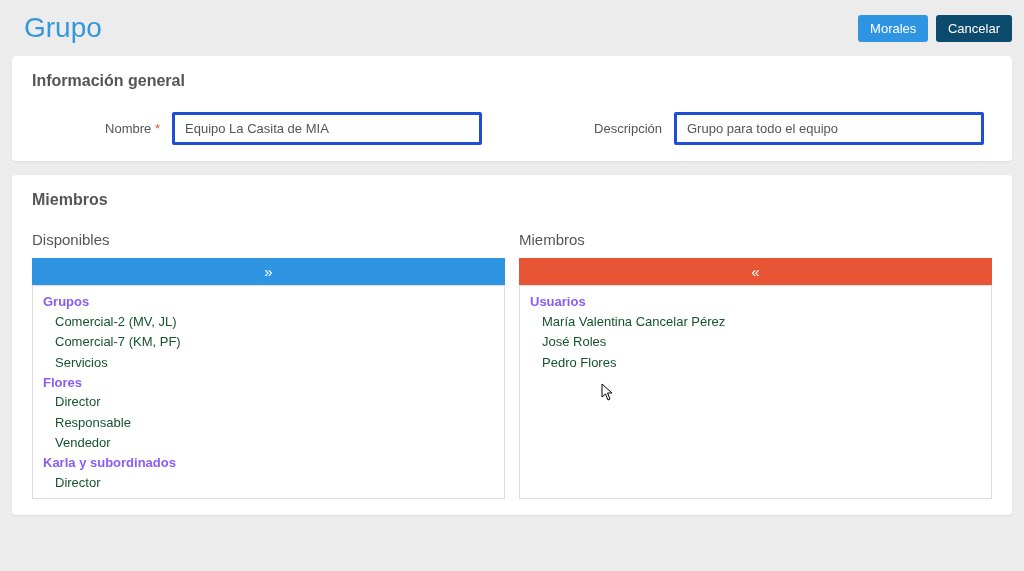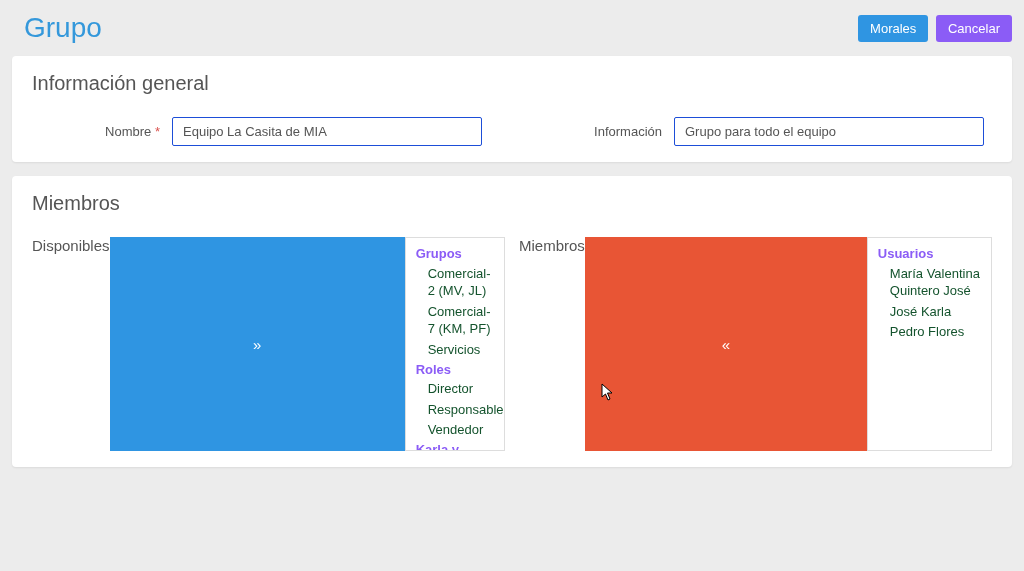--- a/index.html
+++ b/index.html
@@ -10,30 +10,30 @@
     height: 571px;
     overflow: hidden;
     font-size: 13px;
     color: #555;
   }
   .container { padding: 12px 12px 0 12px; }
   .header-row { display: flex; justify-content: space-between; align-items: center; margin-bottom: 12px; }
   .page-title { font-size: 28px; font-weight: 300; color: #3498db; padding-left: 12px; }
   .btn { border: none; border-radius: 3px; color: #fff; font-size: 13px; padding: 6px 12px; cursor: pointer; margin-left: 4px; }
   .btn-primary { background: #2f95e2; }
-  .btn-warning { background: #8b5cf6; text-align: right; }
+  .btn-warning { background: #0c4a6e; text-align: right; }
   .panel { background: #fff; border-radius: 4px; box-shadow: 0 1px 2px rgba(0,0,0,0.08); padding: 16px 20px; margin-bottom: 14px; }
-  .panel-title { font-size: 20px; font-weight: 400; color: #555; margin-bottom: 22px; }
+  .panel-title { font-size: 16px; font-weight: 700; color: #555; margin-bottom: 22px; }
   .form-row { display: flex; gap: 44px; }
   .form-group { flex: 1; display: flex; align-items: center; }
   .form-label { width: 140px; text-align: right; padding-right: 12px; color: #555; font-size: 13px; }
   .req { color: #d9534f; }
-  .form-input { flex: 1; border: 1px solid #1d4ed8; border-radius: 2px; padding: 6px 10px; font-size: 13px; color: #555; max-width: 310px; }
+  .form-input { flex: 1; border: 3px solid #1d4ed8; border-radius: 2px; padding: 6px 10px; font-size: 13px; color: #555; max-width: 310px; }
   .members-row { display: flex; gap: 14px; }
-  .col { flex: 1; display: flex; flex-direction: row; }
+  .col { flex: 1; display: flex; flex-direction: column; }
   .col-title { font-size: 15px; color: #555; margin-bottom: 10px; font-weight: 400; }
   .action-btn { width: 100%; border: none; color: #fff; font-size: 15px; padding: 5px 0; cursor: pointer; }
   .action-add { background: #2f95e2; }
   .action-remove { background: #e85535; }
   .list-box { border: 1px solid #ddd; height: 214px; overflow-y: scroll; font-size: 13px; padding: 6px 0; }
   .list-header { font-weight: bold; color: #8b5cf6; padding: 2px 10px; cursor: default; }
   .list-item { padding: 1.5px 10px 1.5px 22px; color: #14532d; cursor: pointer; line-height: 1.35; }
   
   .cursor {
     position: absolute;
@@ -56,58 +56,58 @@
   </div>
 
   <div class="panel">
     <div class="panel-title">Información general</div>
     <div class="form-row">
       <div class="form-group">
         <label class="form-label"><span>Nombre</span> <span class="req">*</span></label>
         <input class="form-input" type="text" value="Equipo La Casita de MIA" style="">
       </div>
       <div class="form-group">
-        <label class="form-label">Información</label>
+        <label class="form-label">Descripción</label>
         <input class="form-input" type="text" value="Grupo para todo el equipo" style="">
       </div>
     </div>
   </div>
 
   <div class="panel">
     <div class="panel-title">Miembros</div>
     <div class="members-row">
 
       <div class="col">
         <div class="col-title">Disponibles</div>
         <button class="action-btn action-add">»</button>
         <div class="list-box">
           <div class="list-header">Grupos</div>
           <div class="list-item">Comercial-2 (MV, JL)</div>
           <div class="list-item">Comercial-7 (KM, PF)</div>
           <div class="list-item">Servicios</div>
 
-          <div class="list-header">Roles</div>
+          <div class="list-header">Flores</div>
           <div class="list-item">Director</div>
           <div class="list-item">Responsable</div>
           <div class="list-item">Vendedor</div>
 
           <div class="list-header">Karla y subordinados</div>
           <div class="list-item">Director</div>
           <div class="list-item">Responsable</div>
 
         </div>
       </div>
 
       <div class="col">
         <div class="col-title">Miembros</div>
         <button class="action-btn action-remove">«</button>
         <div class="list-box">
           <div class="list-header">Usuarios</div>
-          <div class="list-item">María Valentina Quintero José</div>
-          <div class="list-item">José Karla</div>
+          <div class="list-item">María Valentina Cancelar Pérez</div>
+          <div class="list-item">José Roles</div>
           <div class="list-item">Pedro Flores</div>
         </div>
       </div>
     </div>
   </div>
 </div>
 
 <div class="cursor">
   <svg viewBox="0 0 14 18">
       <path d="M1 1 L1 14 L4.5 11 L7 17 L9 16 L6.5 10 L11 10 Z" fill="#fff" stroke="#000" stroke-width="1"></path>

